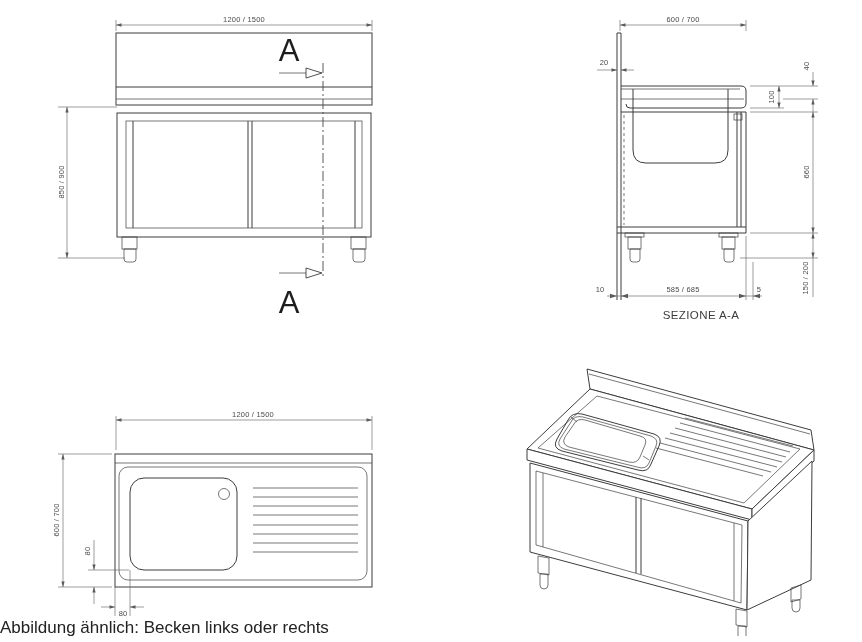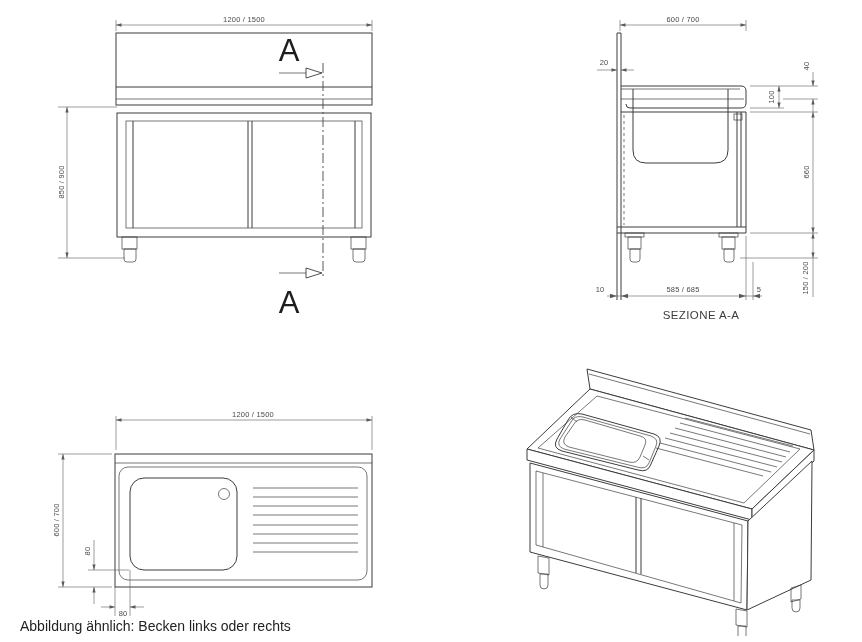--- a/index.html
+++ b/index.html
@@ -4,21 +4,21 @@
 <style>
   html,body{margin:0;padding:0;background:#fff;}
   .canvas{position:relative;width:862px;height:636px;background:#ffffff;overflow:hidden;
           font-family:"Liberation Sans", sans-serif;text-align:right;}
   svg{position:absolute;left:0;top:0;}
   svg text{font-family:"Liberation Sans", sans-serif;fill:#4a4a4a;}
   .dim{font-size:7.5px;letter-spacing:.2px;}
   .dimv{font-size:7.5px;letter-spacing:.2px;}
   .big-a{font-size:31px;fill:#1d1d1d;}
   .sez{font-size:11.5px;fill:#3c3c3c;letter-spacing:.4px;}
-  .caption{position:absolute;left:20px;top:618px;font-size:14px;color:#222;}
+  .caption{position:absolute;left:0;top:618px;font-size:17px;color:#222;}
   .geo{stroke:#3d3d3d;fill:none;stroke-width:1;}
   .geo2{stroke:#3d3d3d;fill:none;stroke-width:.7;}
   .geow{stroke:#3d3d3d;fill:#ffffff;stroke-width:1;}
   .dln{stroke:#5a5a5a;fill:none;stroke-width:.6;}
   .arr{fill:#5a5a5a;stroke:none;}
   .secln{stroke:#454545;stroke-width:.9;fill:none;stroke-dasharray:10 3 2 3;}
 </style>
 </head>
 <body>
 <div class="canvas">

